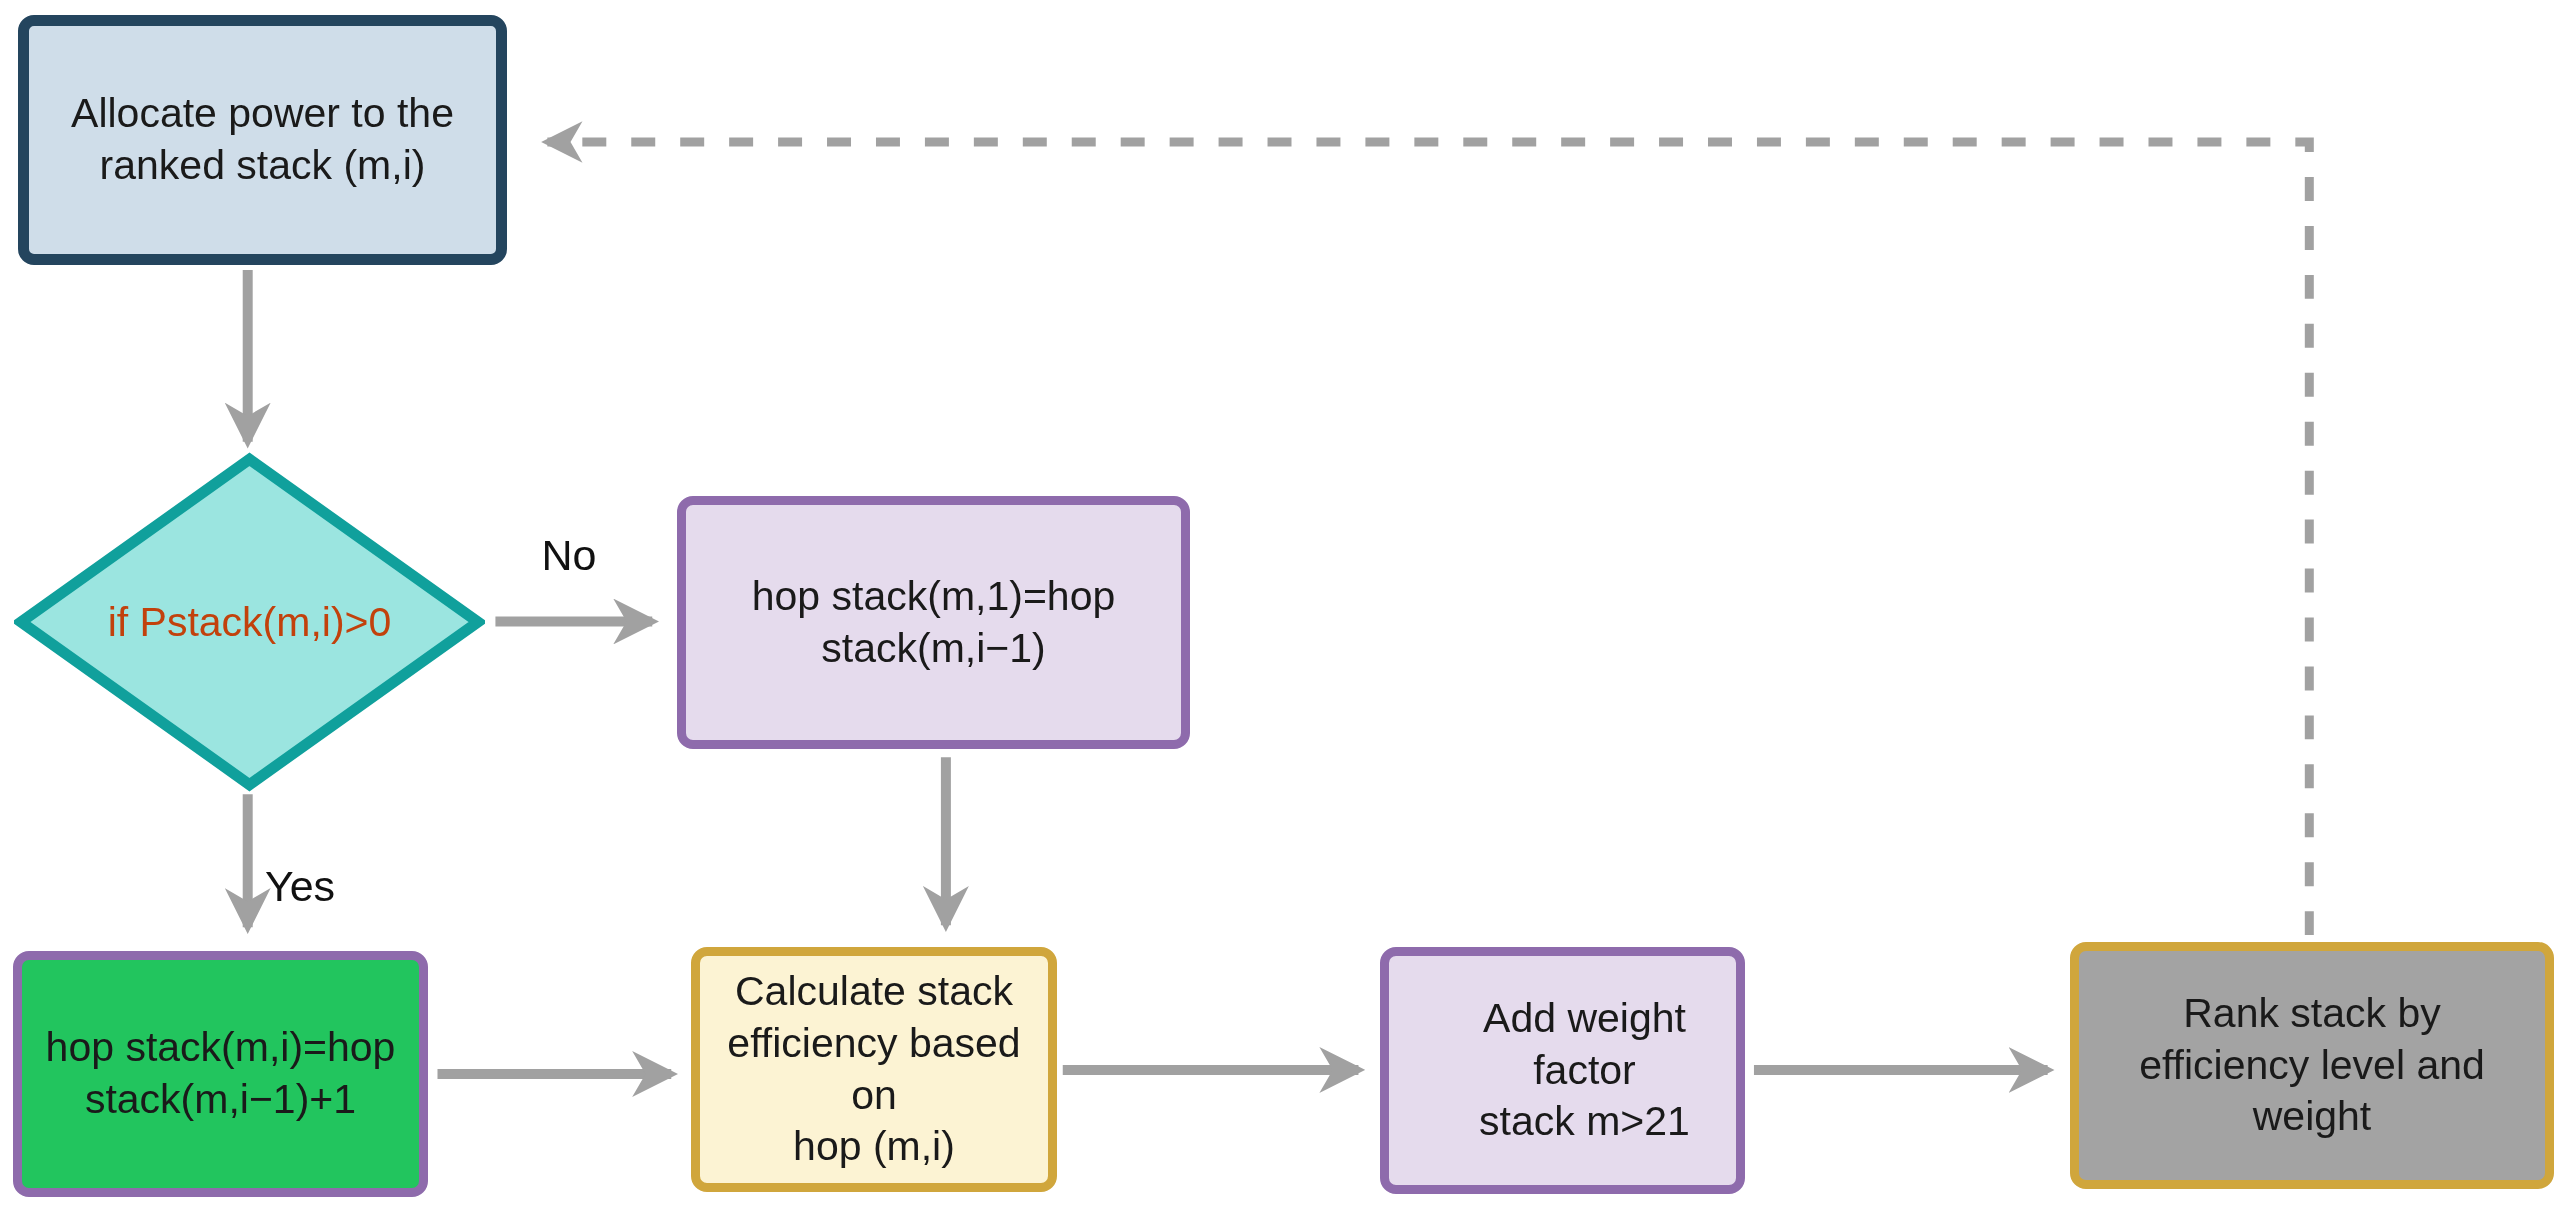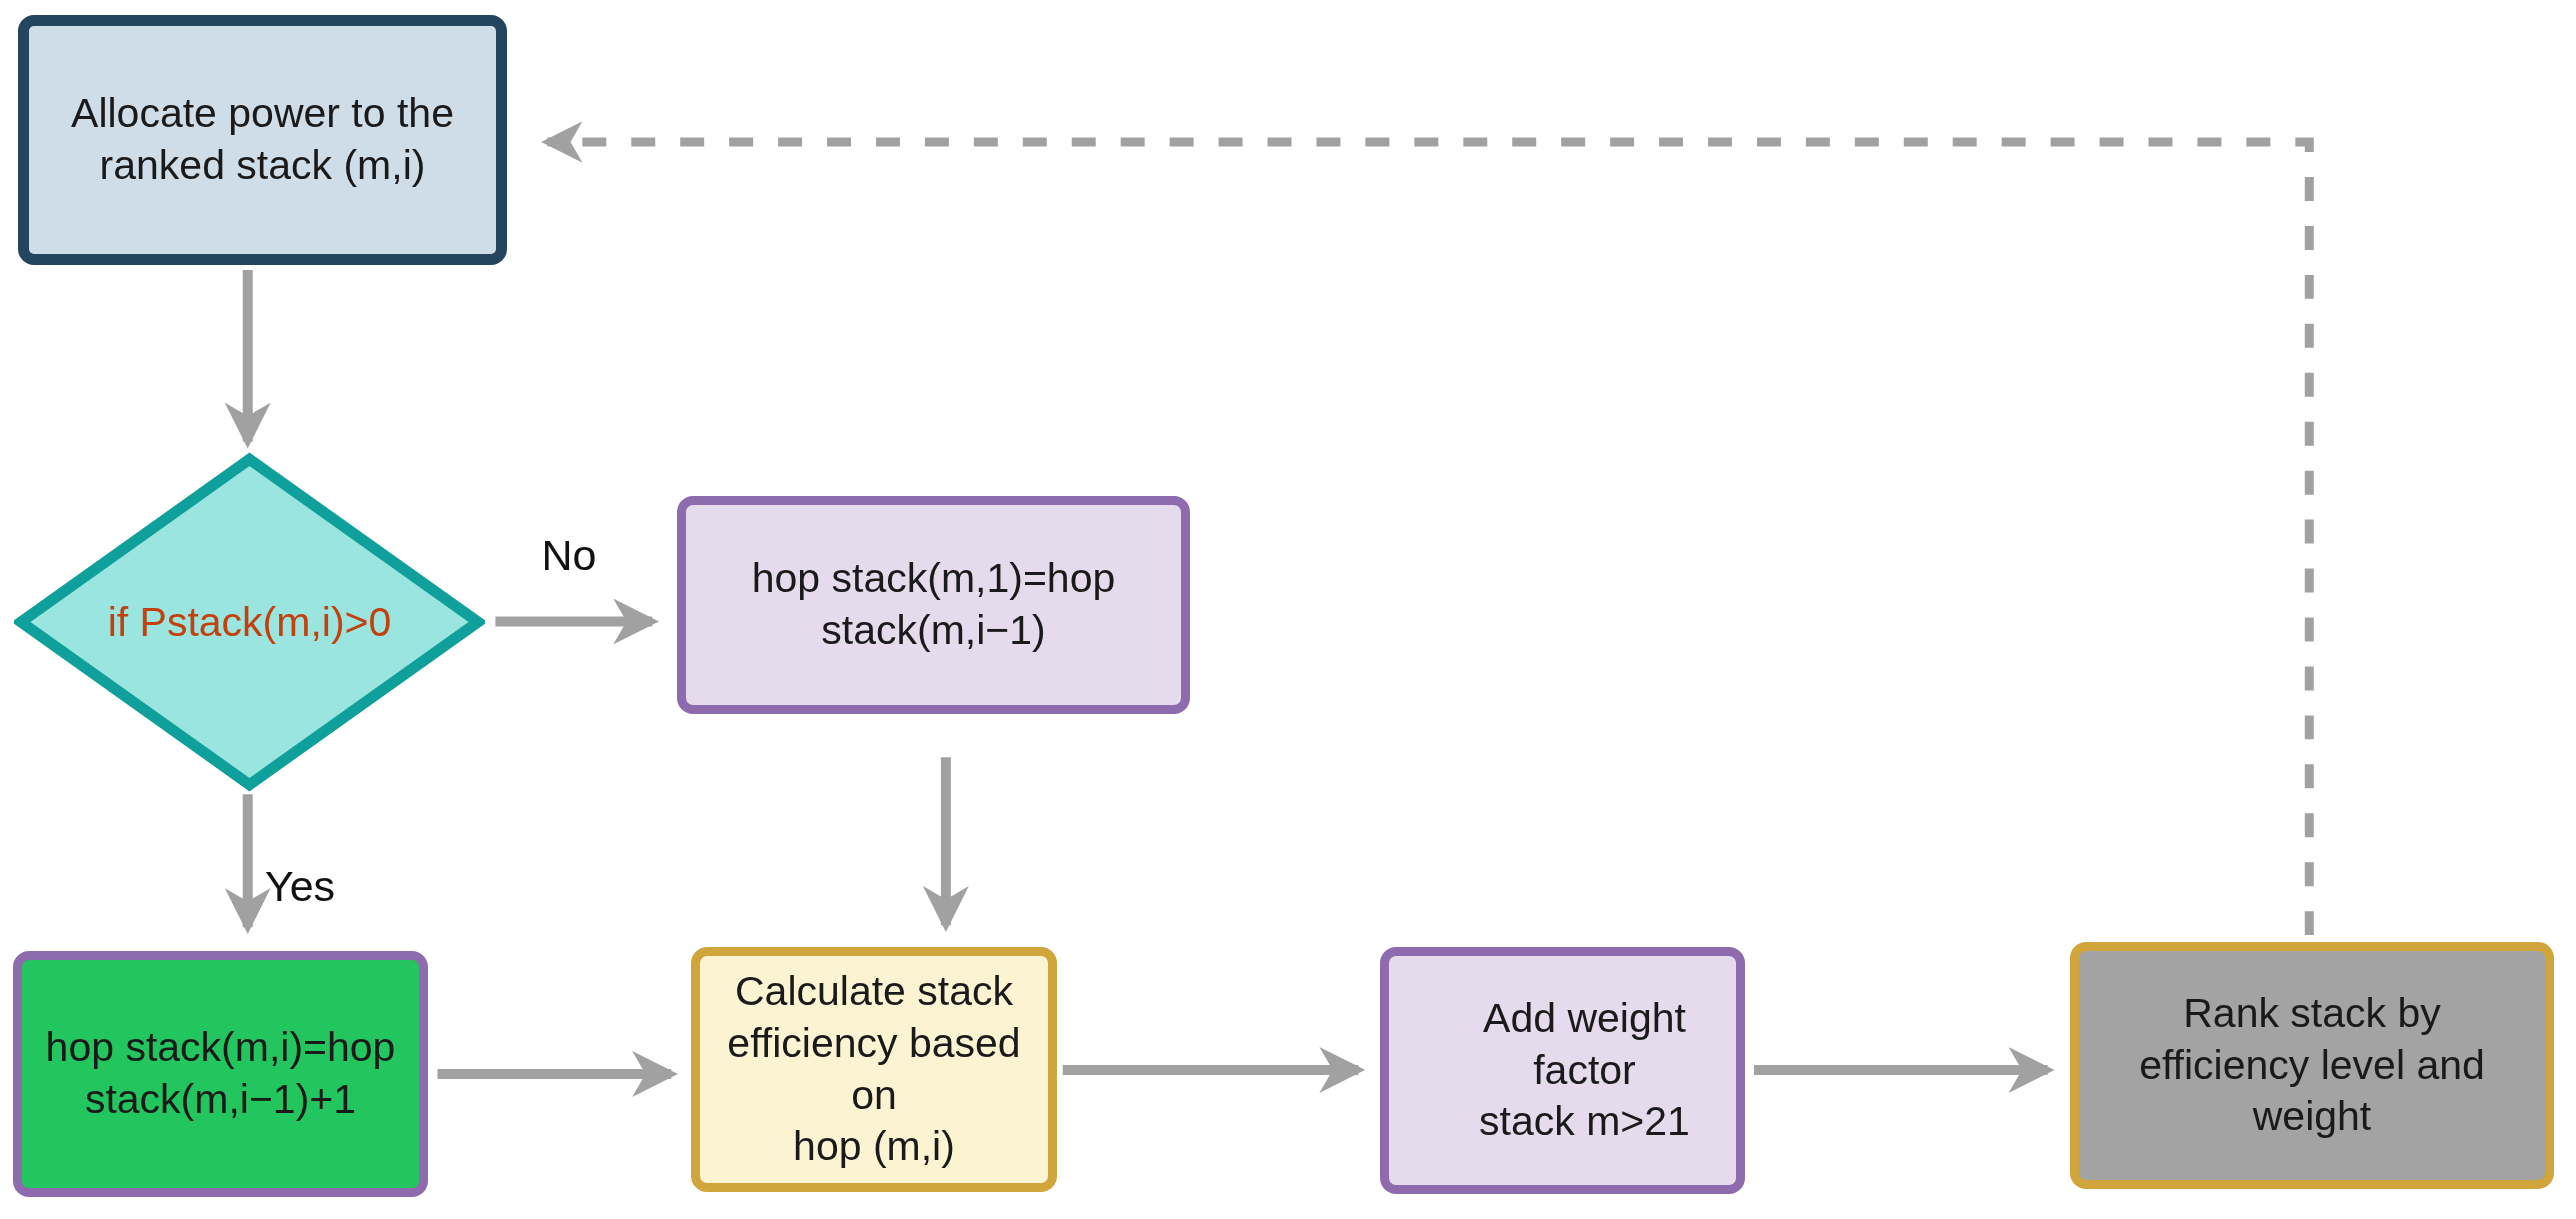--- a/index.html
+++ b/index.html
@@ -84,21 +84,21 @@
   <div class="node rect-node border-10" style="left: 18px; top: 15px; width: 489px; height: 250px; background-color: rgb(207, 221, 233); border-color: rgb(36, 69, 94);">Allocate power to the
 ranked stack (m,i)</div>
 
   <div class="diamond-wrap" style="left:14px; top:452px; width:471px; height:340px;">
     <svg width="471" height="340" viewBox="0 0 472 340" xmlns="http://www.w3.org/2000/svg">
       <polygon points="236,7 465,170 236,333 7,170" stroke-width="11" stroke-linejoin="miter" fill="#9be5e0" stroke="#10a09c"></polygon>
     </svg>
     <div class="diamond-label">if Pstack(m,i)&gt;0</div>
   </div>
 
-  <div class="node rect-node border-9" style="left: 677px; top: 496px; width: 513px; height: 218px; background-color: rgb(229, 219, 237); border-color: rgb(142, 107, 172);">hop stack(m,1)=hop
+  <div class="node rect-node border-9" style="left: 677px; top: 496px; width: 513px; height: 253px; background-color: rgb(229, 219, 237); border-color: rgb(142, 107, 172);">hop stack(m,1)=hop
 stack(m,i−1)</div>
 
   <div class="node rect-node border-9" style="left: 13px; top: 951px; width: 415px; height: 246px; background-color: #22c55e; border-color: rgb(142, 107, 172);">hop stack(m,i)=hop
 stack(m,i−1)+1</div>
 
   <div class="node rect-node border-9" style="left: 691px; top: 947px; width: 366px; height: 245px; background-color: rgb(252, 243, 211); border-color: rgb(208, 166, 60);">Calculate stack
 efficiency based on
 hop (m,i)</div>
 
   <div class="node rect-node border-9" style="left: 1380px; top: 947px; width: 365px; height: 247px; background-color: rgb(229, 219, 237); border-color: rgb(142, 107, 172); padding-left: 44px;">Add weight factor

